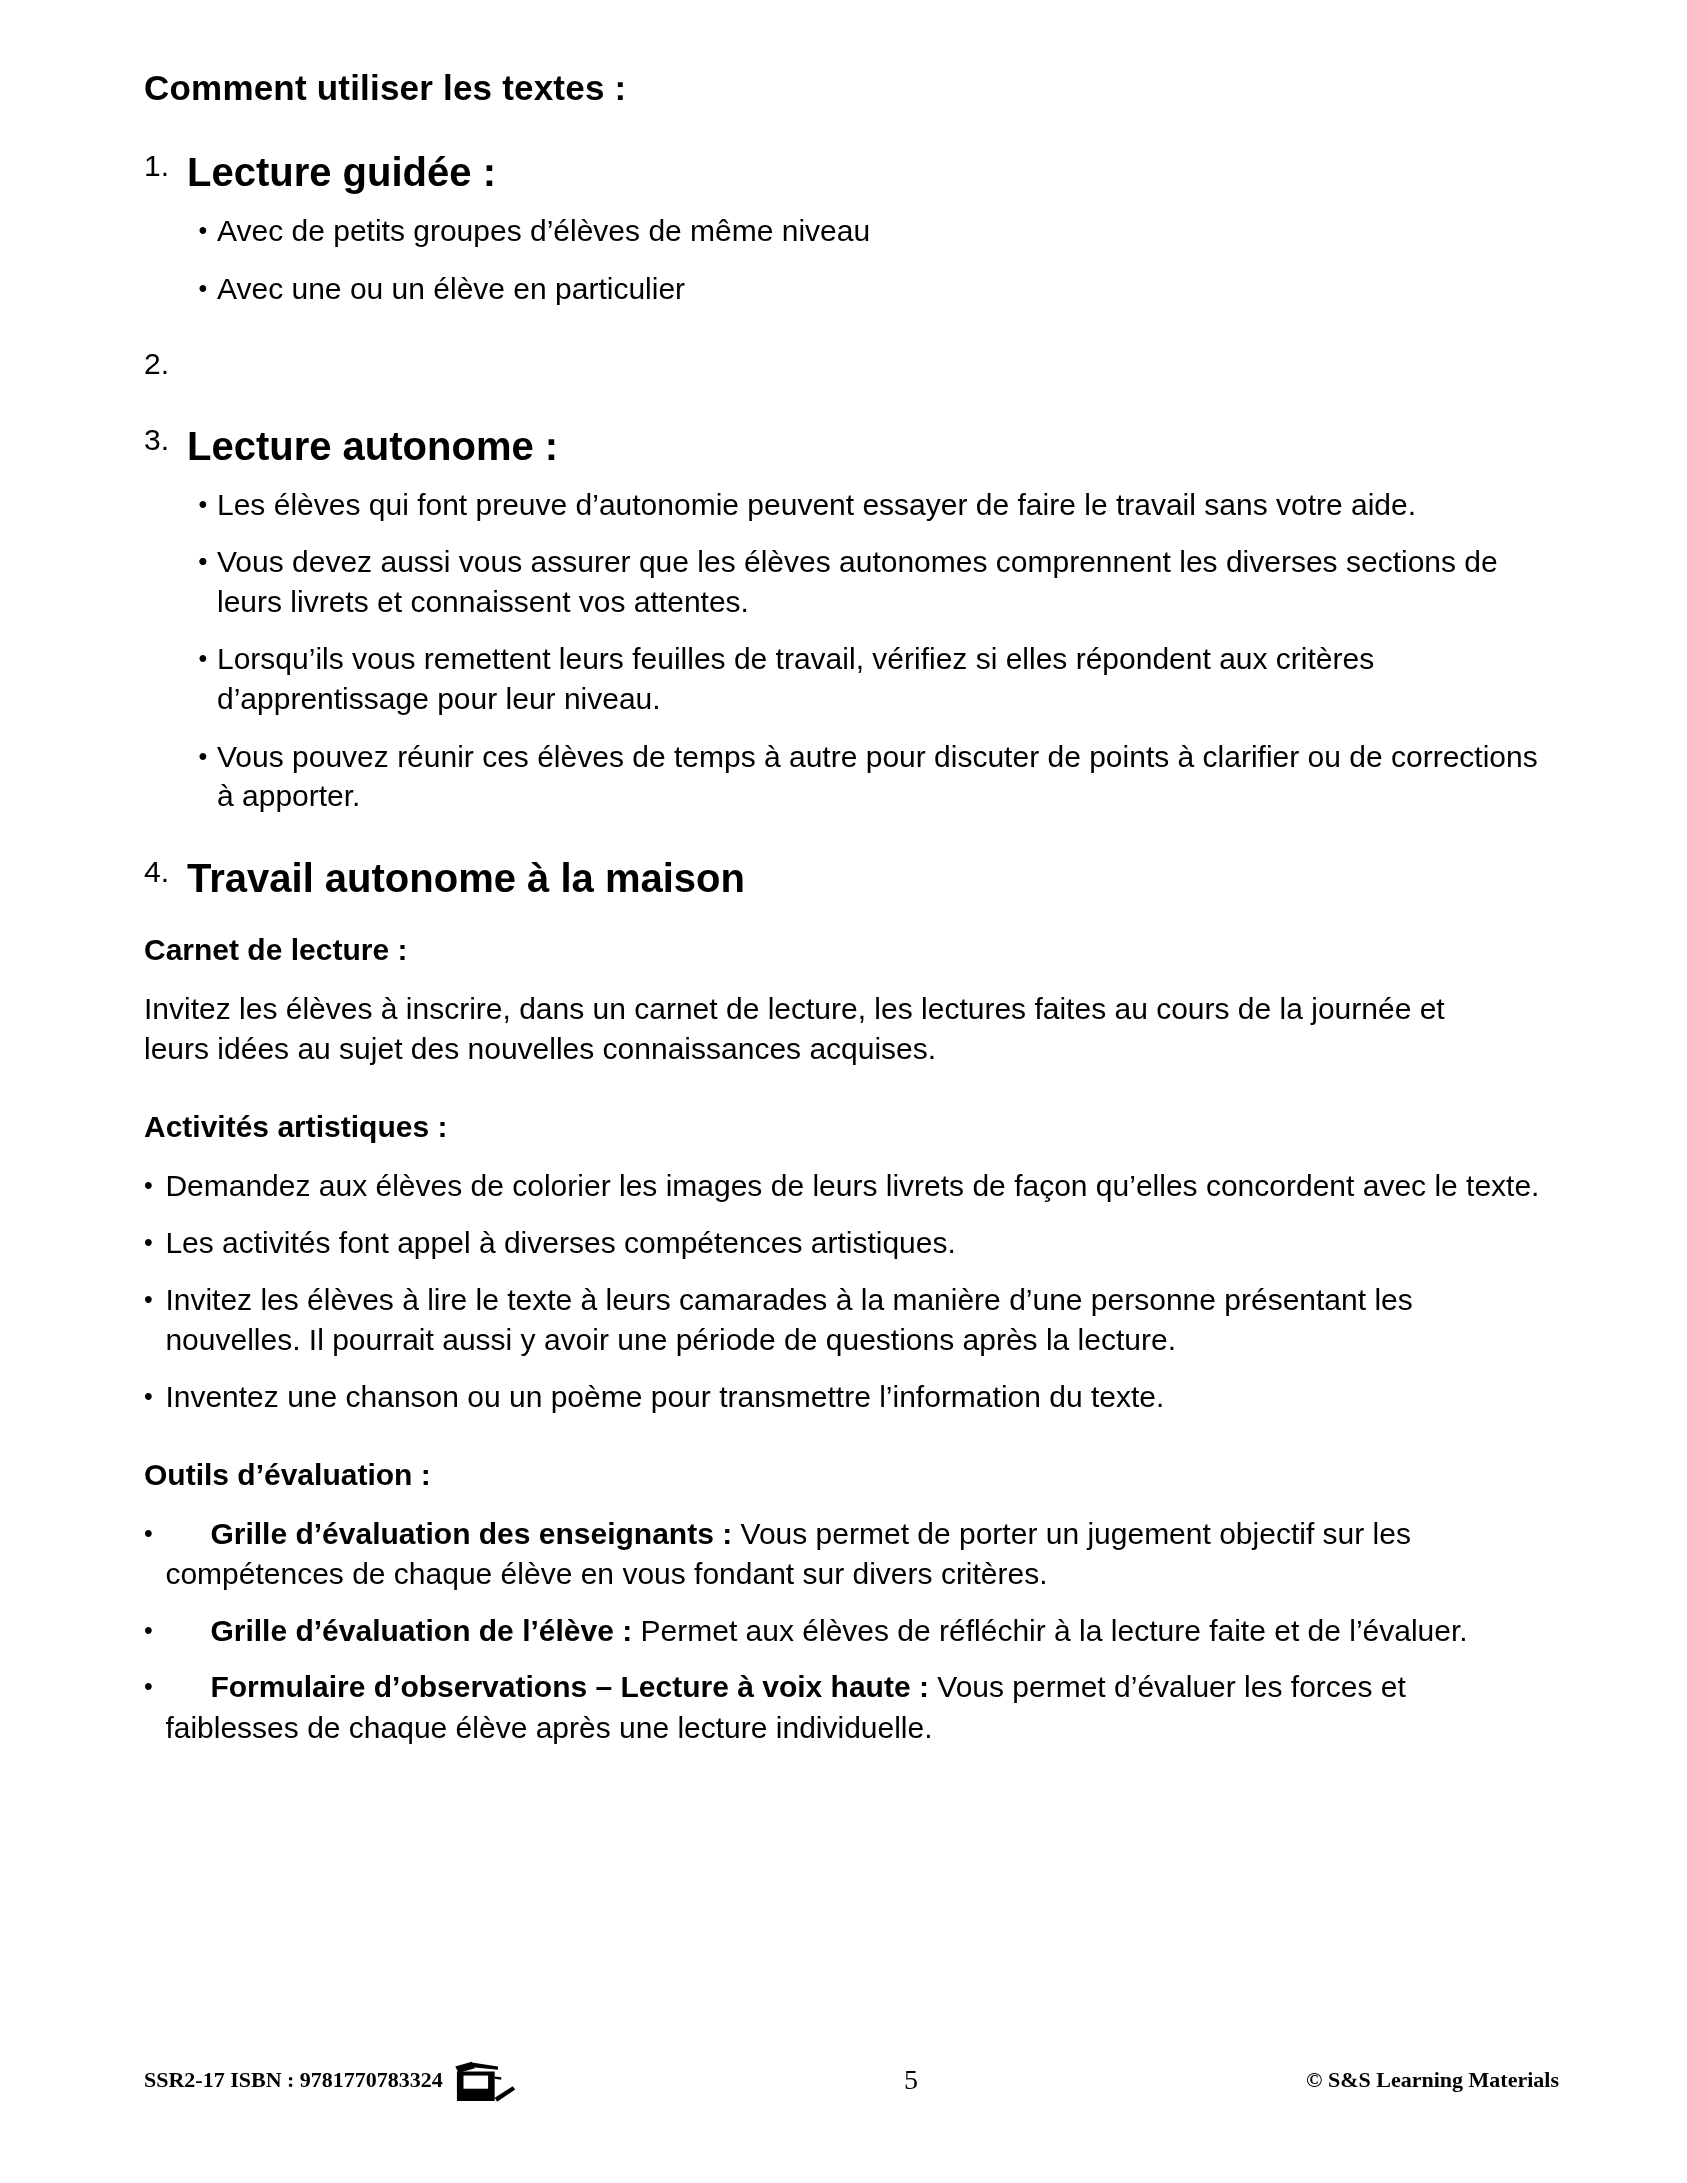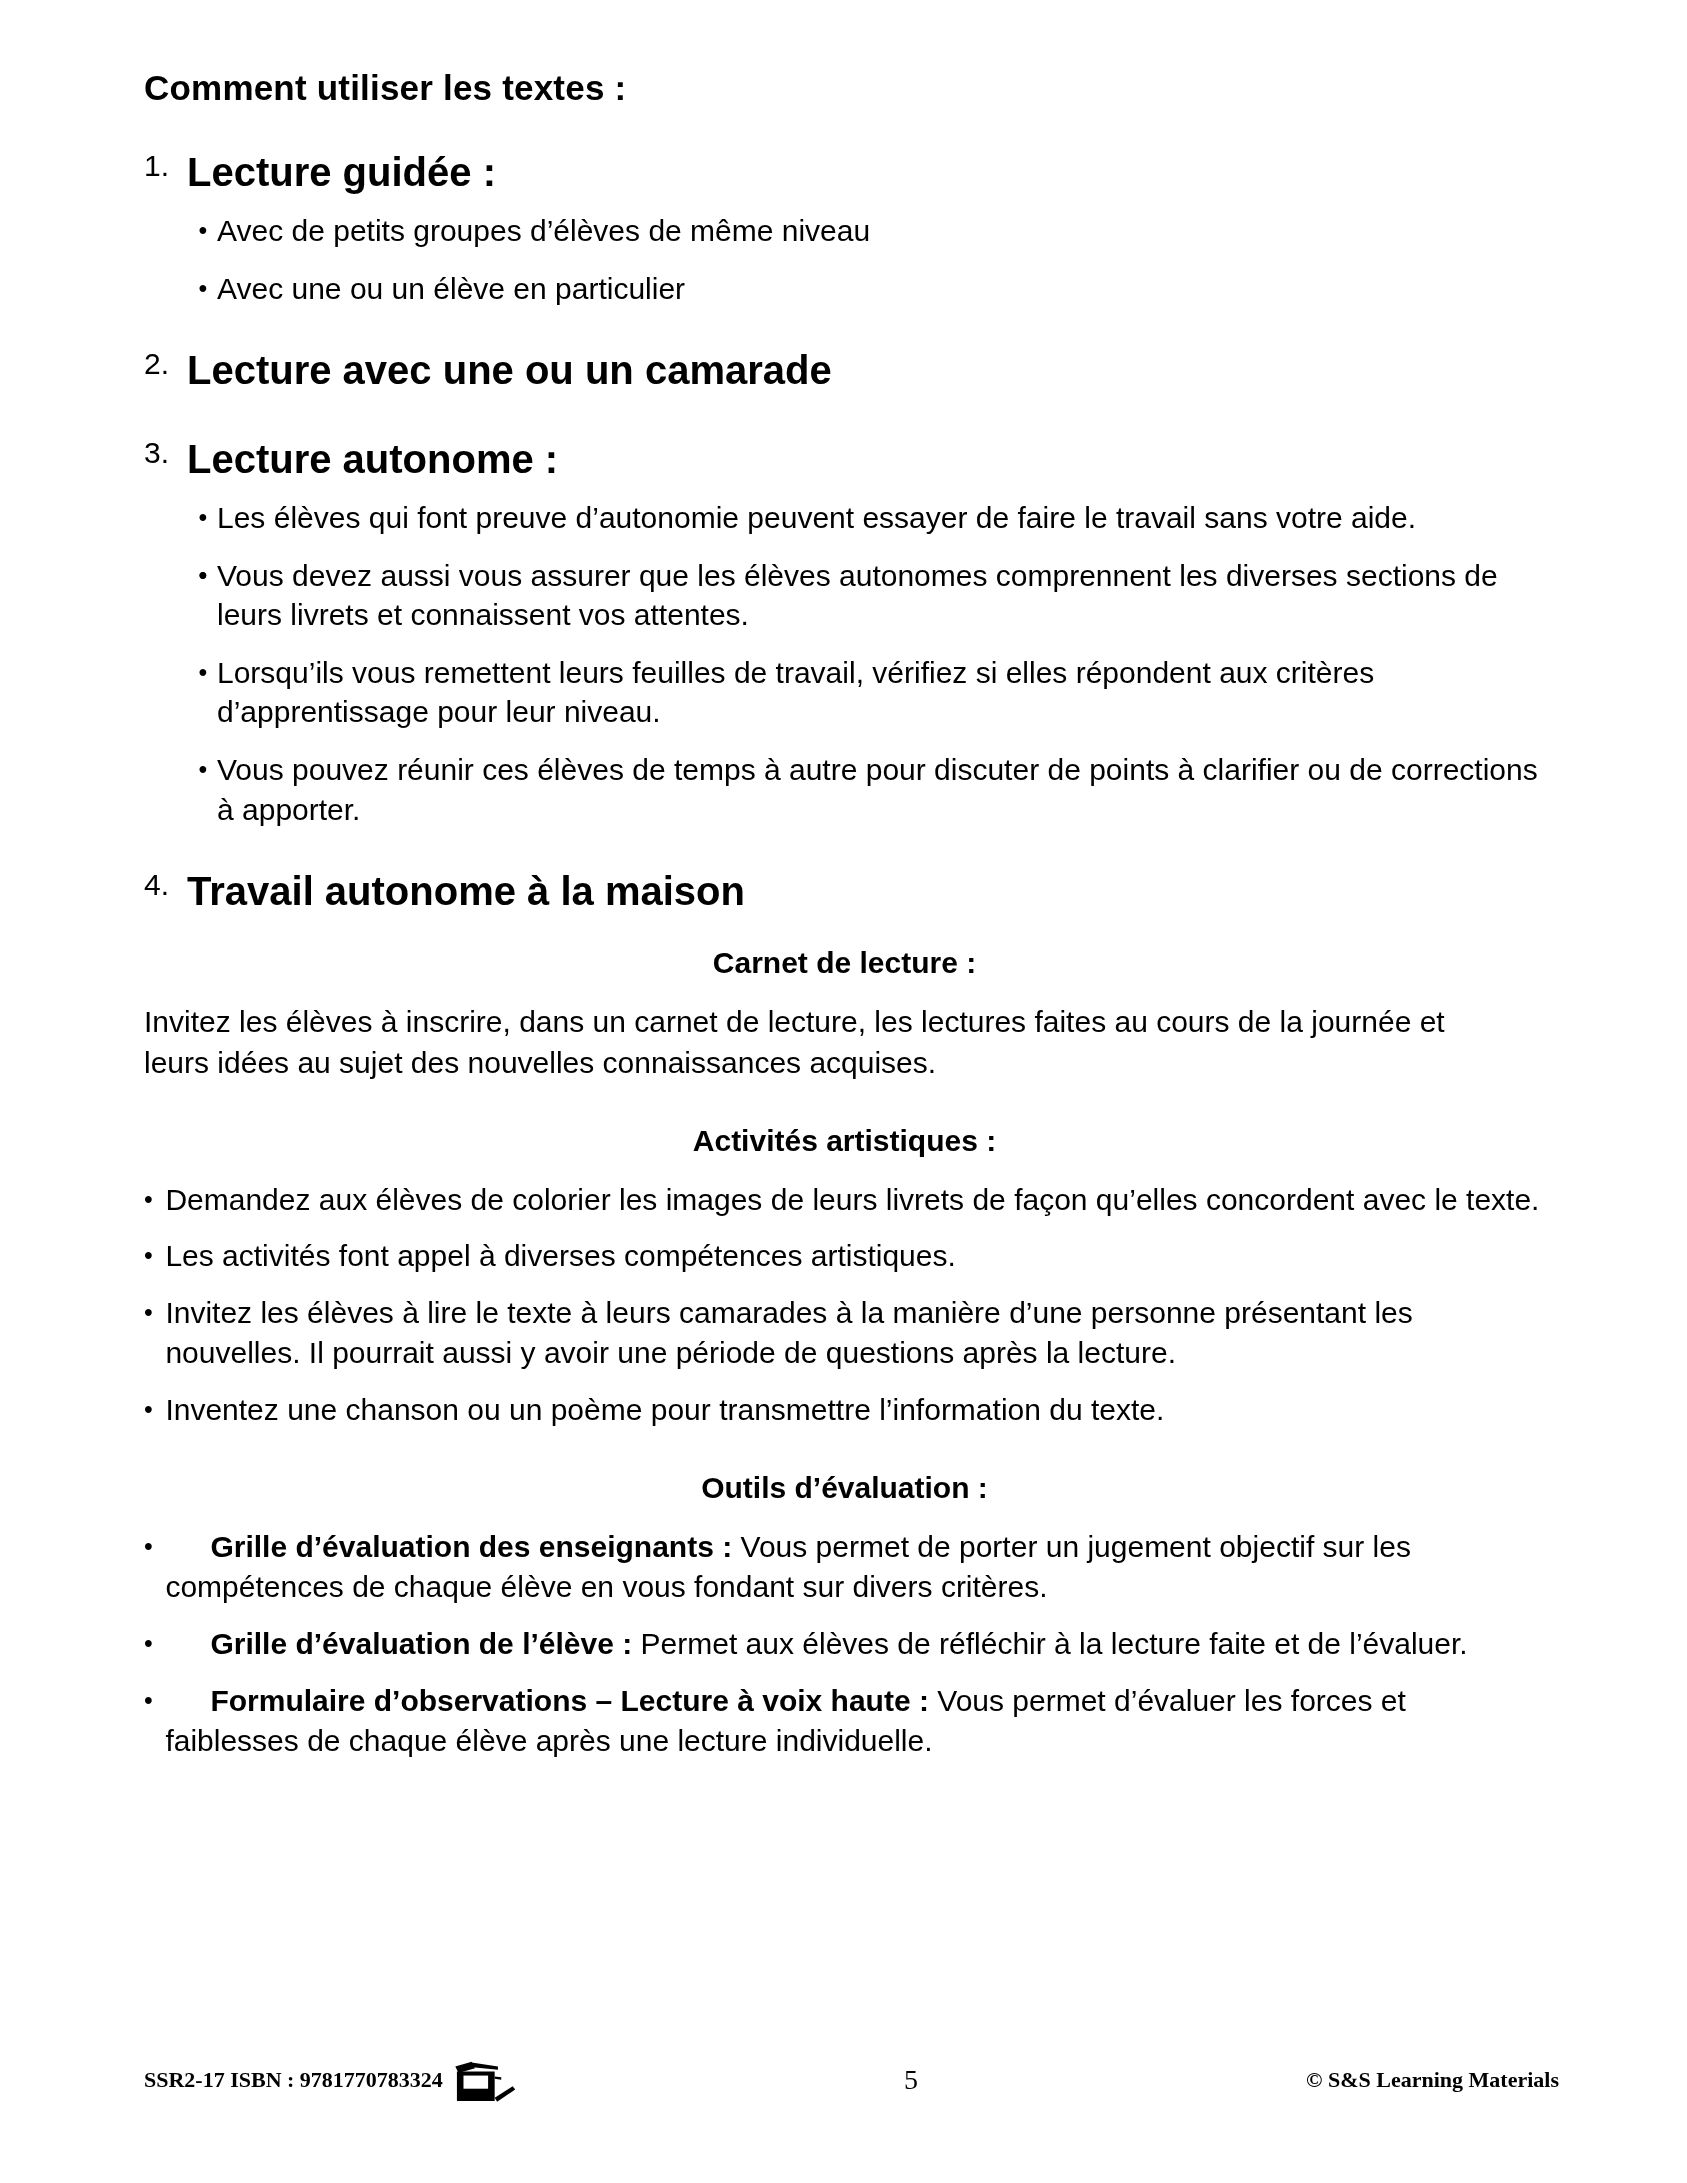--- a/index.html
+++ b/index.html
@@ -77,21 +77,20 @@
   }
   .sub-list.indent-1 { margin-left: 48px; }
   .sub-list.indent-1 li { padding-left: 25px; }
 
   
   .sec-head {
     font-size: 30px;
     font-weight: bold;
     margin: 38px 0 20px 0;
     line-height: 1.3;
-    text-align: center;
   }
   .sec-head.tight { margin-top: 25px; }
 
   
   .para {
     font-size: 30px;
     line-height: 1.34;
     margin: 0 0 0 0;
     max-width: 1318px;
   }
@@ -185,21 +184,20 @@
         <span>Avec de petits groupes d’élèves de même niveau</span>
       </li>
       <li>
         <span class="bullet">•</span>
         <span>Avec une ou un élève en particulier</span>
       </li>
     </ul>
 
     <div class="num-item num-gap-top">
       <span class="num">2.</span>
-      <span class="num-label">Lecture avec une ou un camarade</span>
     </div>
 
     <div class="num-item num-gap-top">
       <span class="num">3.</span>
       <span class="num-label">Lecture autonome :</span>
     </div>
     <ul class="sub-list indent-1">
       <li>
         <span class="bullet">•</span>
         <span>Les élèves qui font preuve d’autonomie peuvent essayer de faire le travail sans votre aide.</span>

